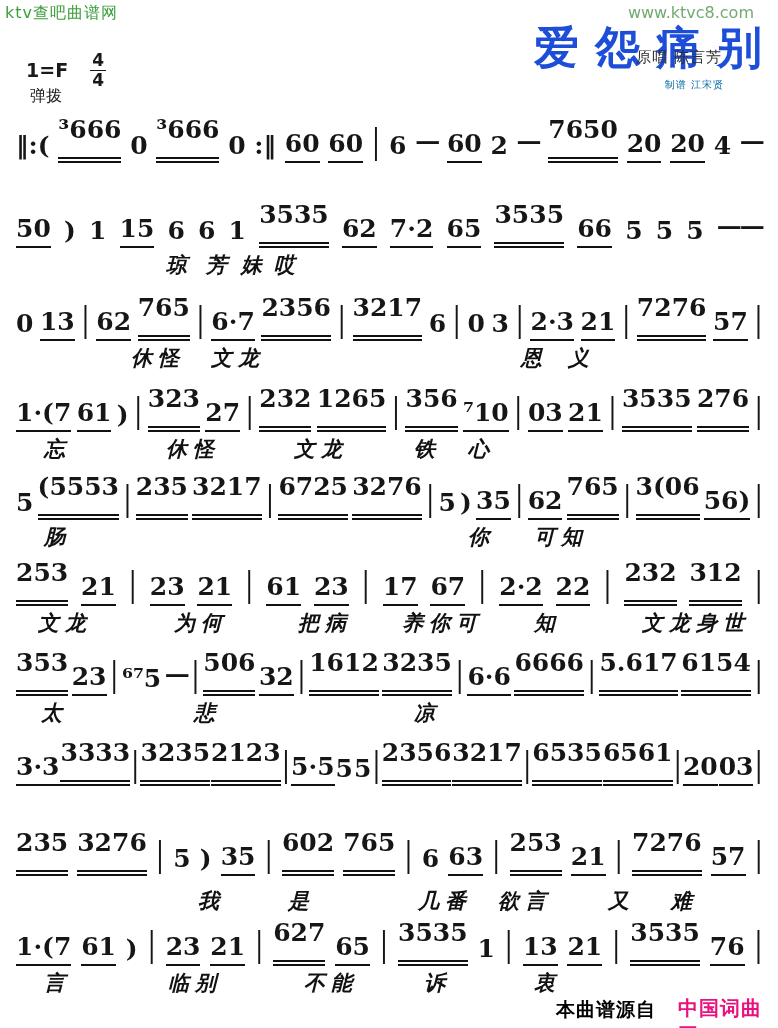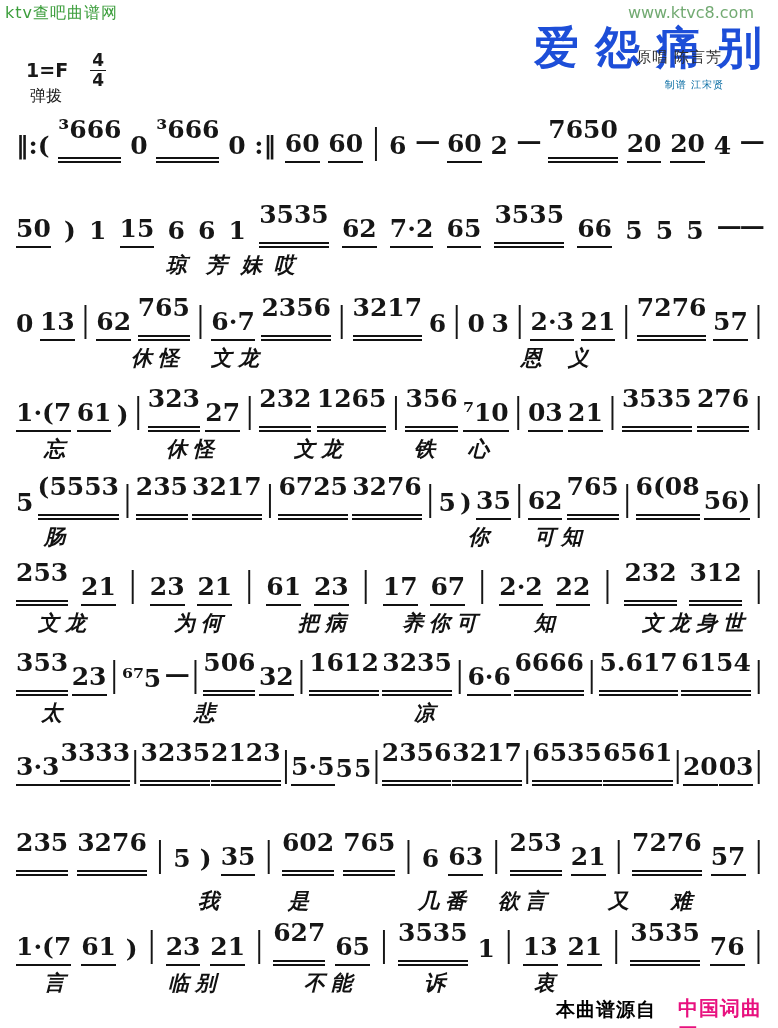--- a/index.html
+++ b/index.html
@@ -171,21 +171,21 @@
           <span class="tok u2">6725</span>
           <span class="tok u2">3276</span>
           <span class="tok bar">|</span>
           <span class="tok">5</span>
           <span class="tok">)</span>
           <span class="tok u1">35</span>
           <span class="tok bar">|</span>
           <span class="tok u1">62</span>
           <span class="tok u2">765</span>
           <span class="tok bar">|</span>
-          <span class="tok u2">6(08</span>
+          <span class="tok u2">3(06</span>
           <span class="tok u1">56)</span>
           <span class="tok bar">|</span>
         </div>
         <span class="lyr" style="left: 28px; top: 50px;">肠</span>
         <span class="lyr" style="left: 452px; top: 50px;">你</span>
         <span class="lyr" style="left: 518px; top: 50px;">可知</span>
       </div>
       <div class="score-line" style="top: 559px;">
         <div class="notation">
           <span class="tok u2">253</span>

